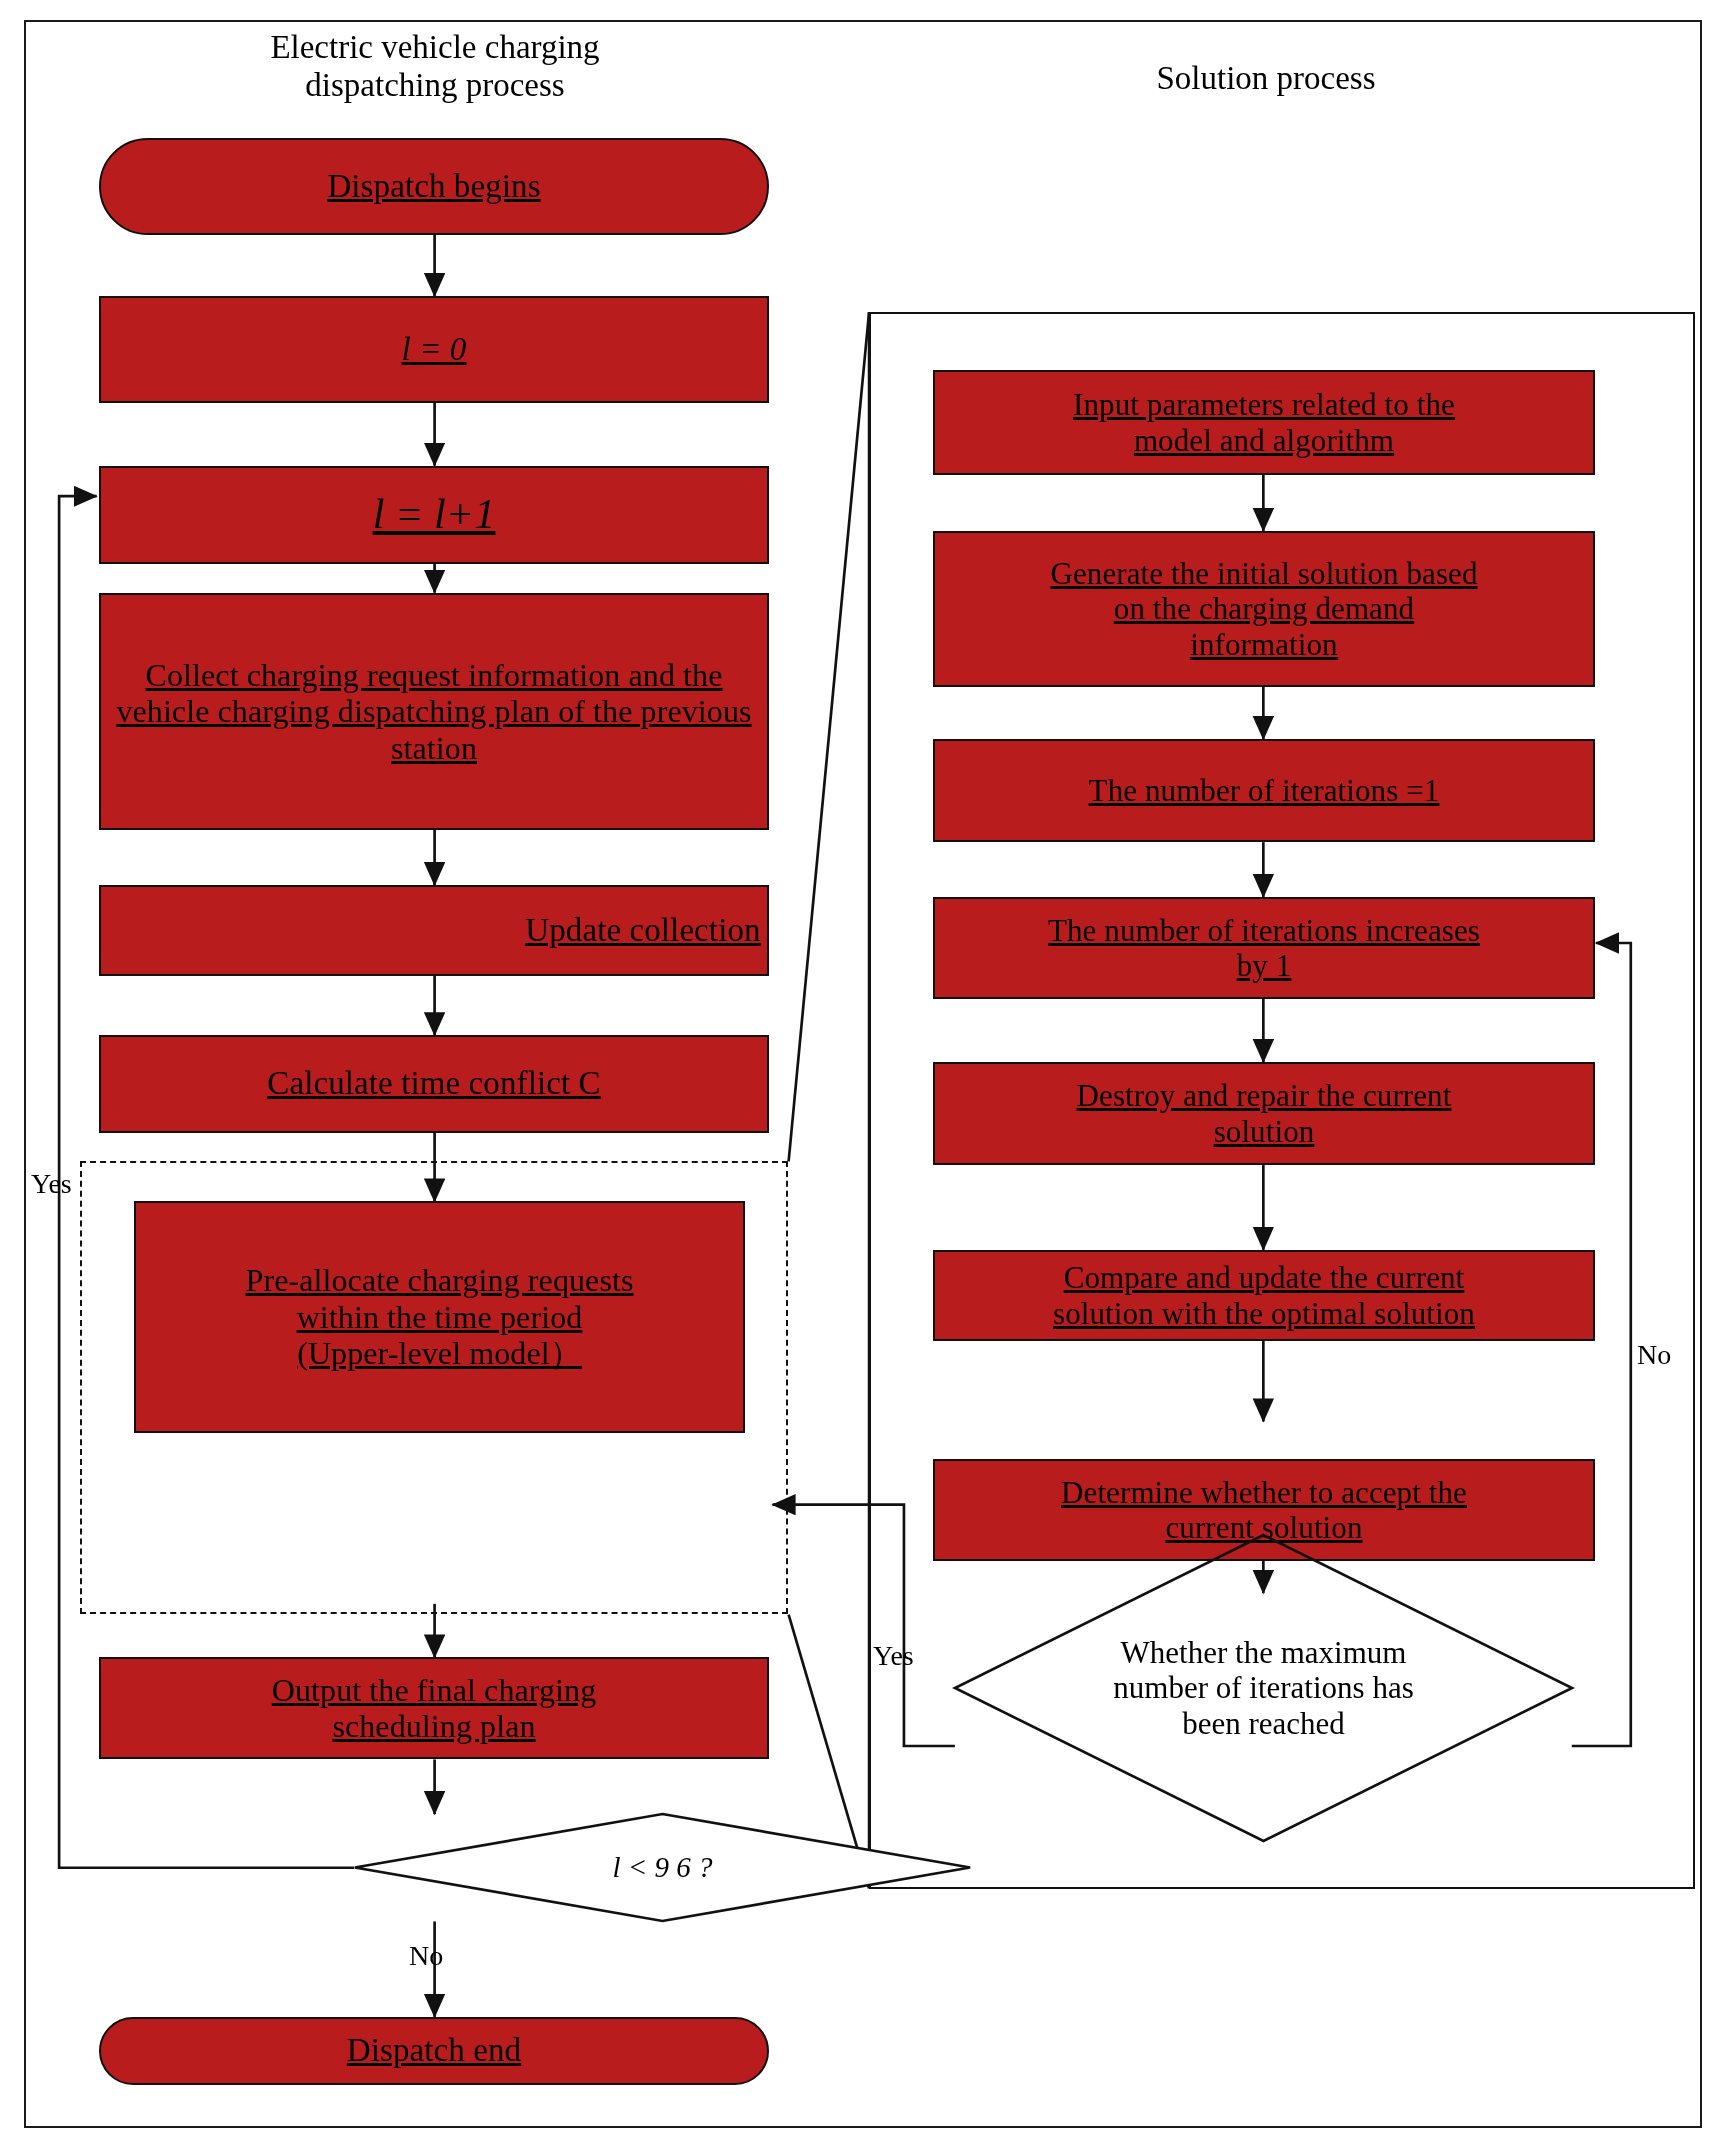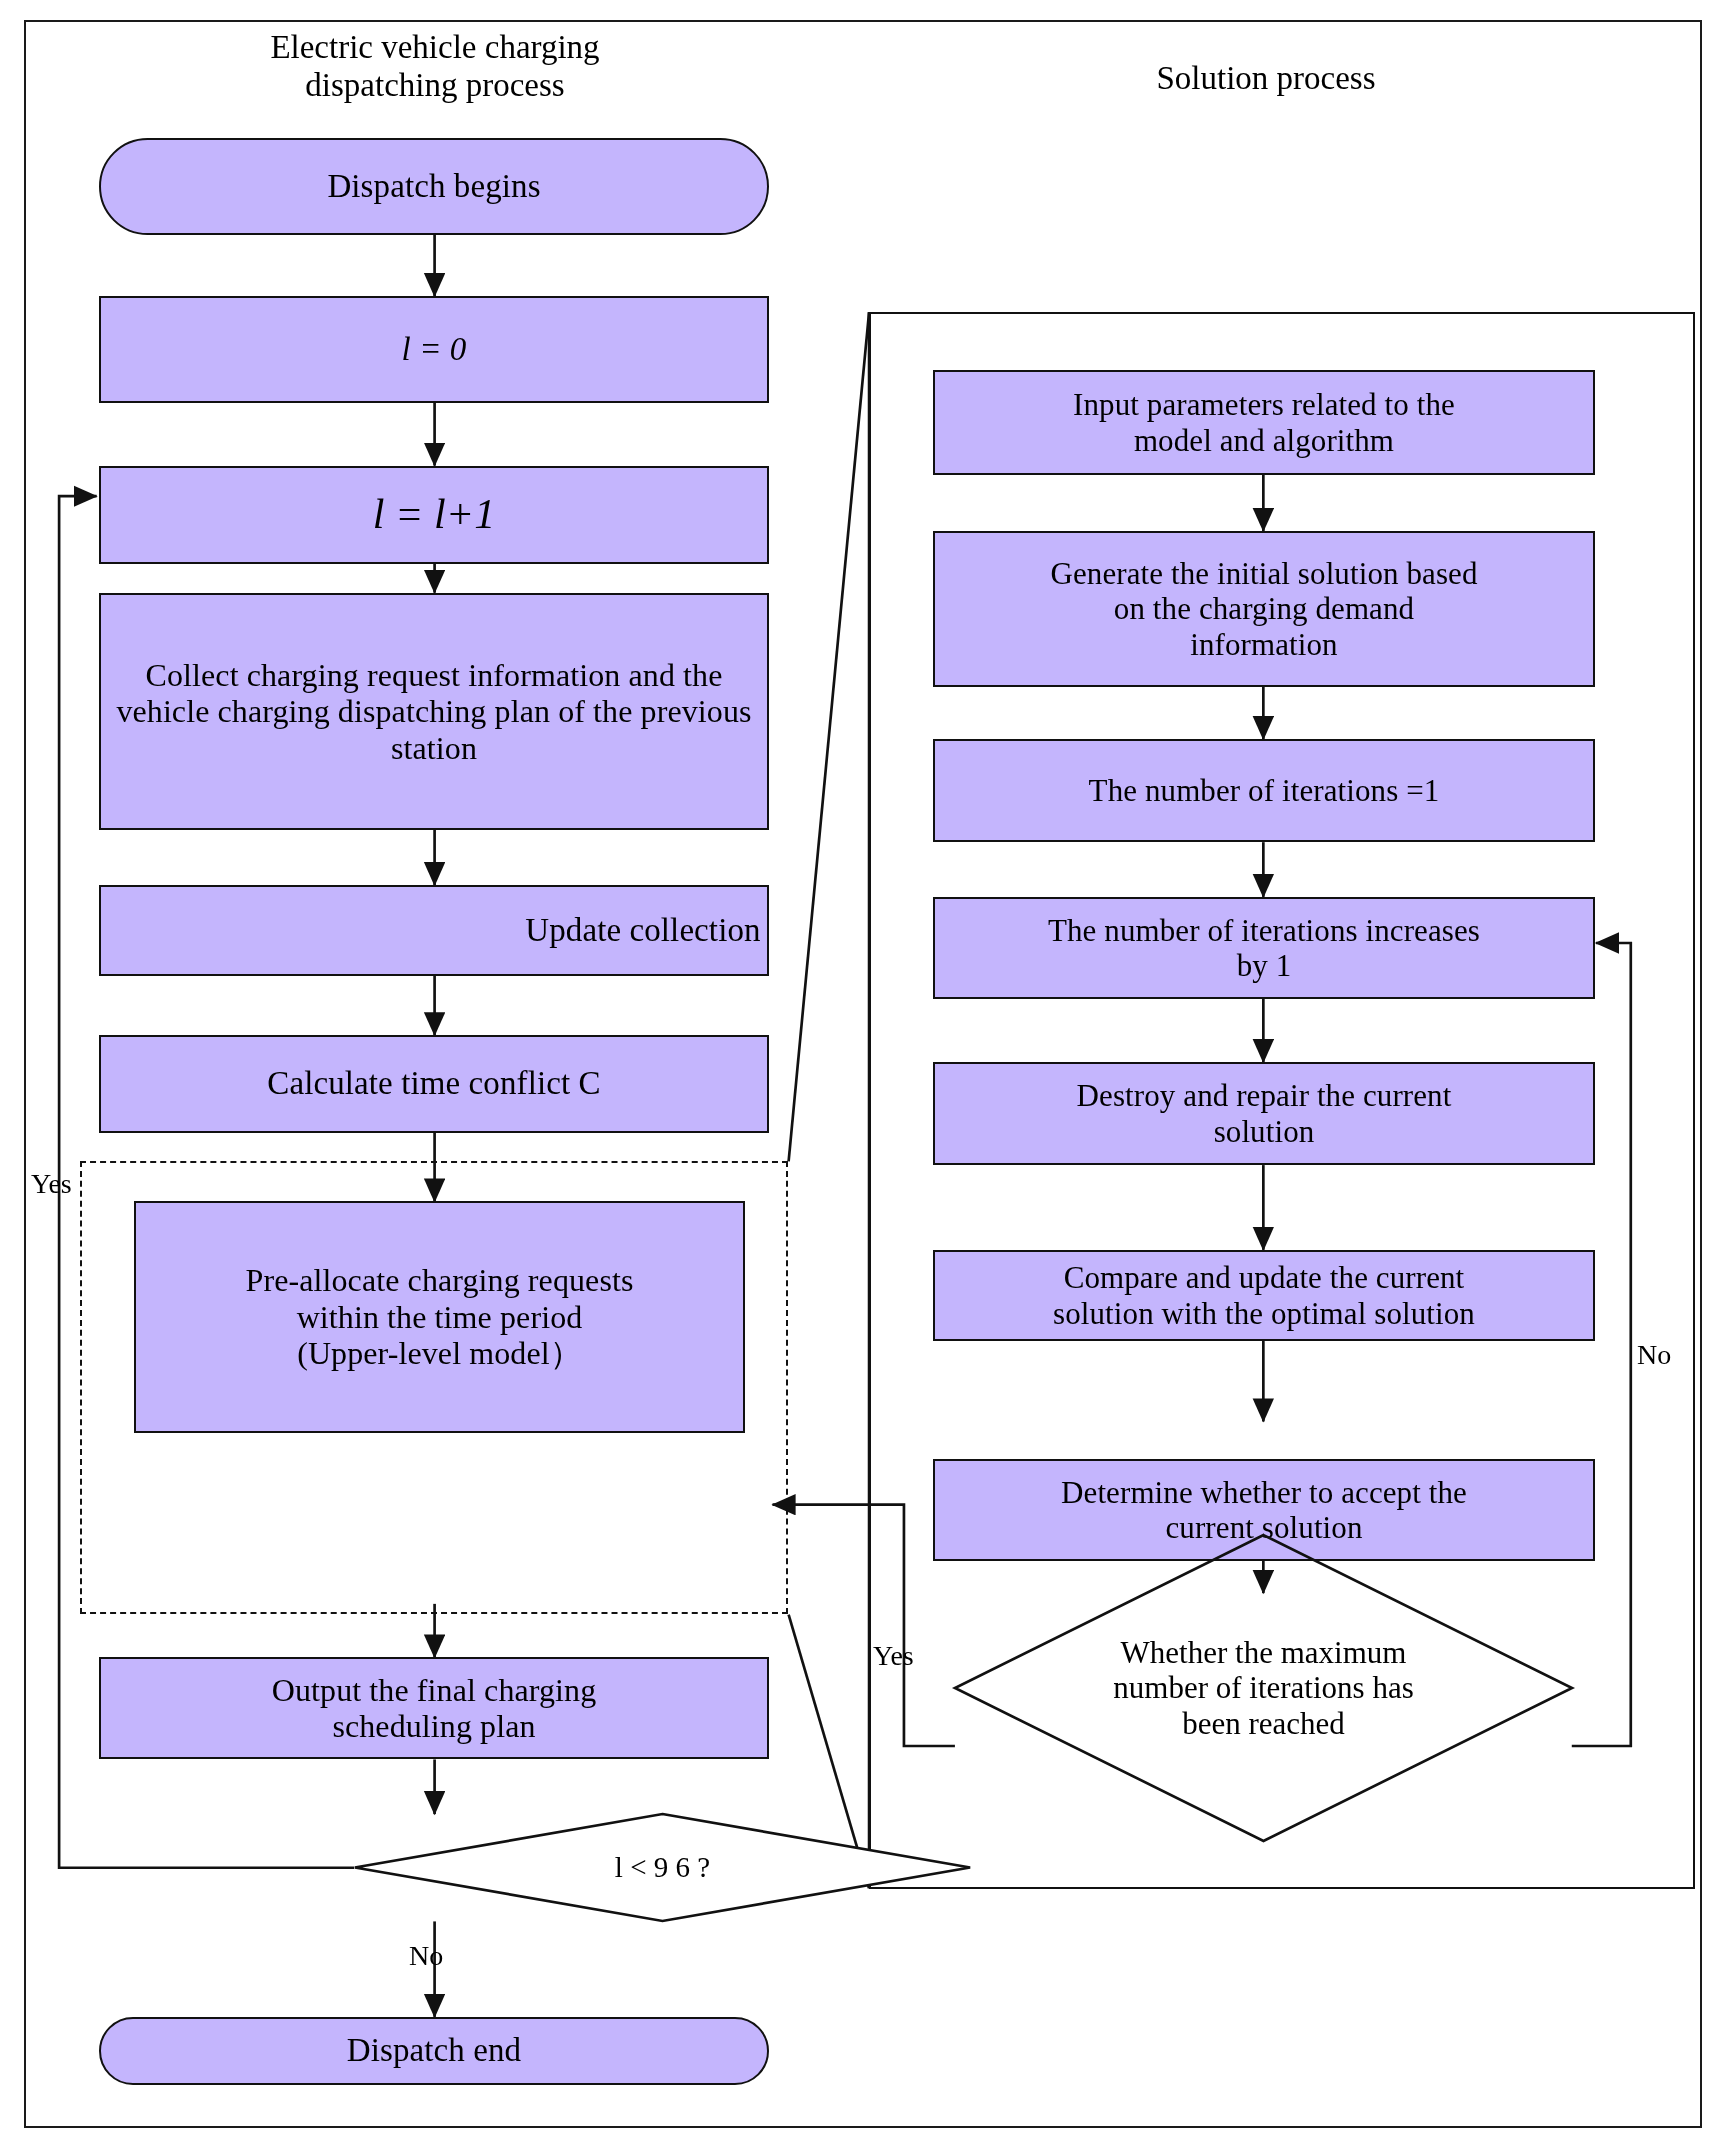--- a/index.html
+++ b/index.html
@@ -31,23 +31,24 @@
     pointer-events:none;
   }
   
   .node{
     position:absolute;
     box-sizing:border-box;
     display:flex;
     align-items:center;
     justify-content:center;
     text-align:center;
-    background:#c4b5fd;
+    background:#b91c1c;
     line-height:1.14;
     letter-spacing:0.1px;
+    text-decoration:underline;
   }
   .proc{
     border:2.7px solid #111;
     padding:2.1px 6.4px;
   }
   .term{
     border:2.7px solid #111;
     border-radius:536px;
   }
   .node .txt{ display:block; width:100%; }
@@ -190,21 +191,21 @@
       <span>Output the final charging</span><br>
       <span>scheduling plan</span>
     </span>
   </div>
 
   <div class="diamond-wrap" style="left:354px; top:1814px; width:617px; height:107px;">
     <svg width="617" height="107" viewBox="0 0 1150 200" xmlns="http://www.w3.org/2000/svg">
       <polygon points="575,0 1150,100 575,200 0,100" fill="#ffffff" stroke="#111" stroke-width="5"></polygon>
     </svg>
     <div class="dtext" style="font-size:29px;">
-      <span style="">l &lt; 9 6 ?</span>
+      <span style="font-style:italic;">l &lt; 9 6 ?</span>
     </div>
   </div>
 
   <div class="node term" style="left:99px; top:2017px; width:670px; height:68px; font-size:33px;">
     <span class="txt">Dispatch end</span>
   </div>
 
   <div class="node proc" style="left:933px; top:370px; width:662px; height:105px; font-size:31px;">
     <span class="txt">
       <span>Input parameters related to the</span><br>

